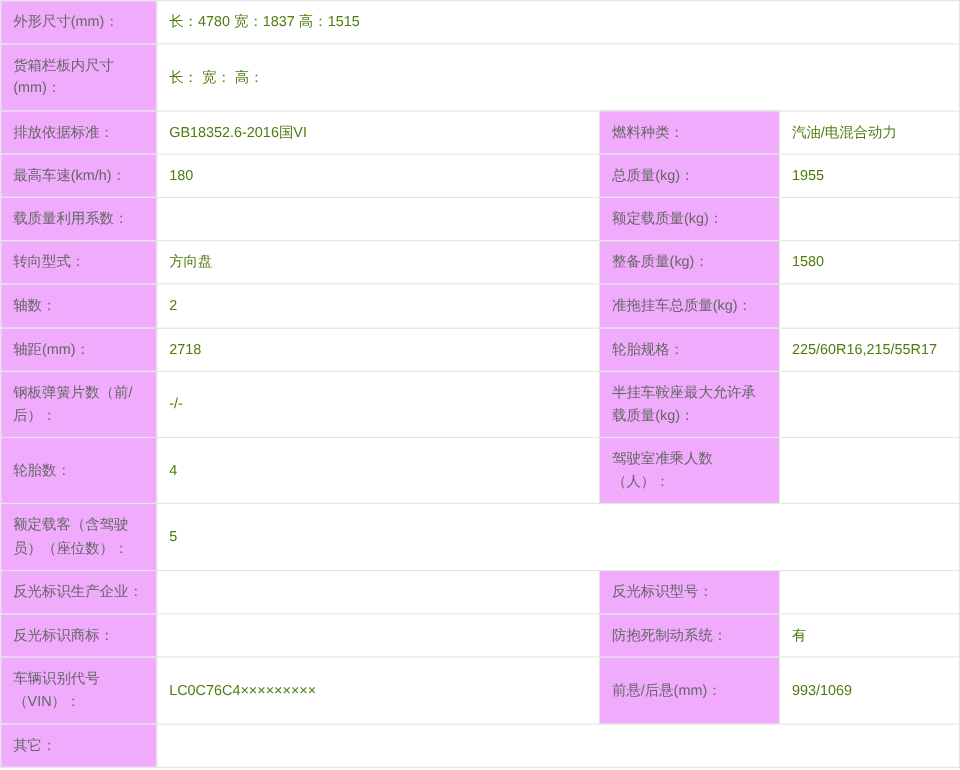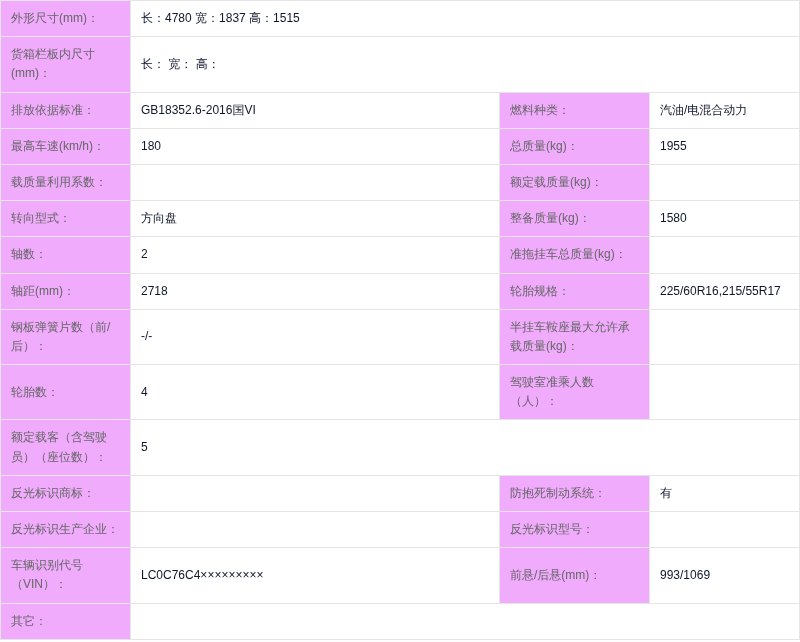--- a/index.html
+++ b/index.html
@@ -21,21 +21,21 @@
     vertical-align: middle;
     word-wrap: break-word;
     line-height: 1.6;
   }
   td.label {
     width: 130px;
     background: #f0abfc;
     color: #666;
   }
   td.val {
-    color: #0f172a;
+    color: #4d7c0f;
   }
   .other-cell {
     line-height: 1.8;
   }
 </style>
 </head>
 <body>
 
 <table>
   <colgroup>
@@ -99,30 +99,30 @@
         <td class="label">轮胎数：</td>
         <td class="val">4</td>
         <td class="label">驾驶室准乘人数（人）：</td>
         <td class="val"></td>
       </tr>
       <tr>
         <td class="label">额定载客（含驾驶员）（座位数）：</td>
         <td class="val" colspan="3">5</td>
       </tr>
       <tr>
+        <td class="label">反光标识生产企业：</td>
+        <td class="val"></td>
+        <td class="label">反光标识型号：</td>
+        <td class="val"></td>
+      </tr>
+      <tr>
         <td class="label">反光标识商标：</td>
         <td class="val"></td>
         <td class="label">防抱死制动系统：</td>
         <td class="val">有</td>
-      </tr>
-      <tr>
-        <td class="label">反光标识生产企业：</td>
-        <td class="val"></td>
-        <td class="label">反光标识型号：</td>
-        <td class="val"></td>
       </tr>
       <tr>
         <td class="label">车辆识别代号（VIN）：</td>
         <td class="val">LC0C76C4×××××××××</td>
         <td class="label">前悬/后悬(mm)：</td>
         <td class="val">993/1069</td>
       </tr>
       <tr>
         <td class="label">其它：</td>
         <td class="val other-cell" colspan="3"></td>

